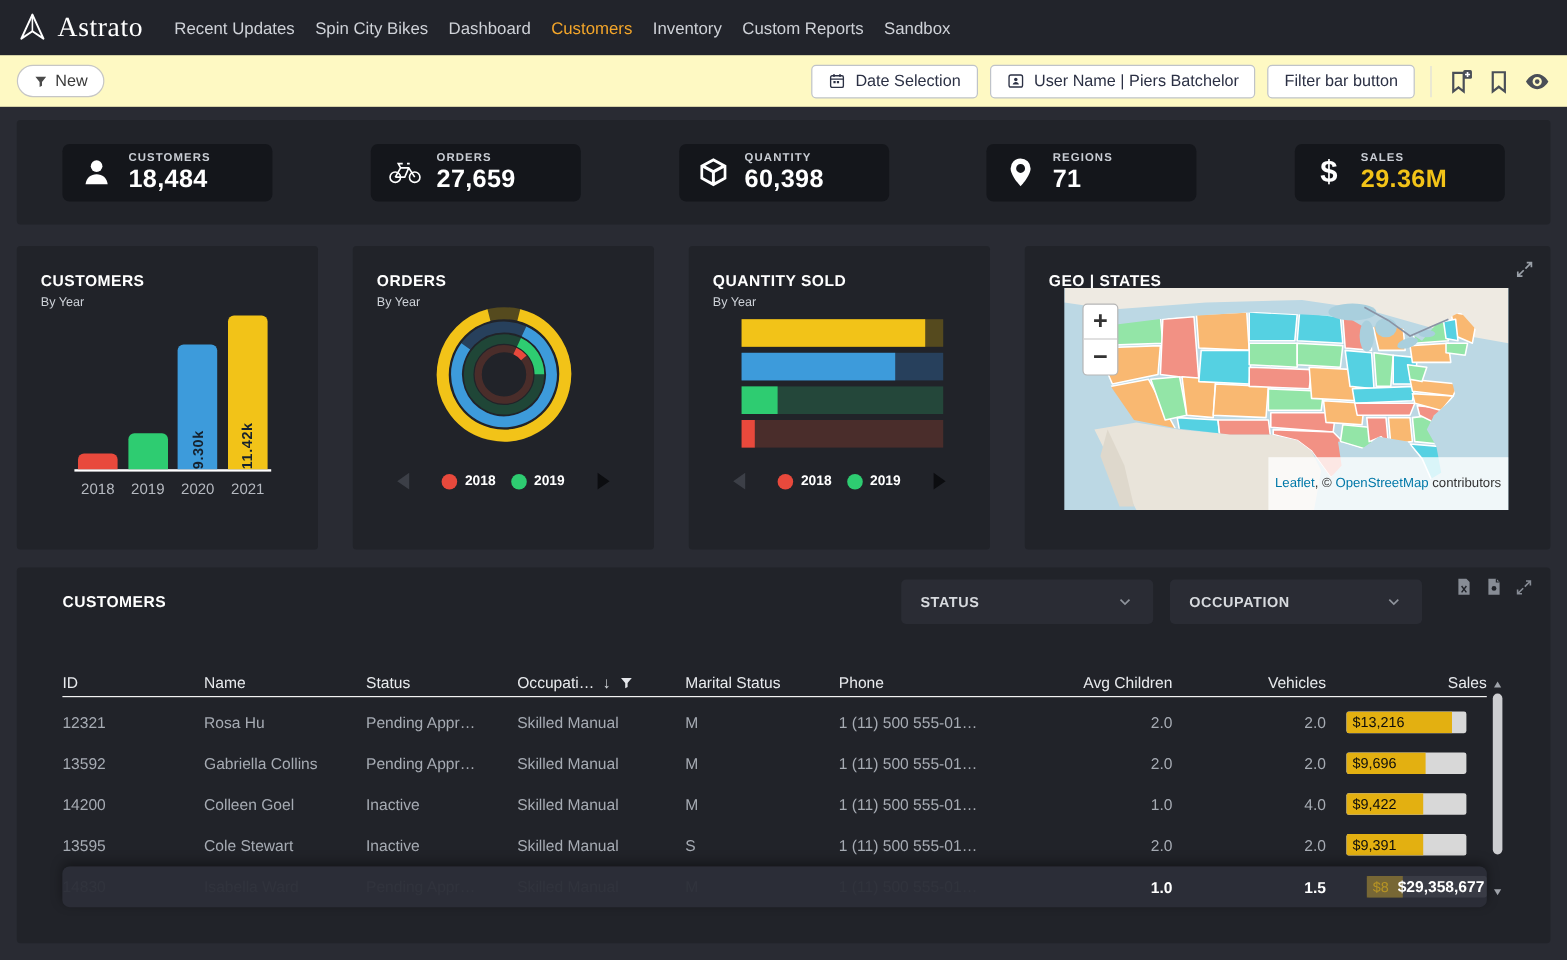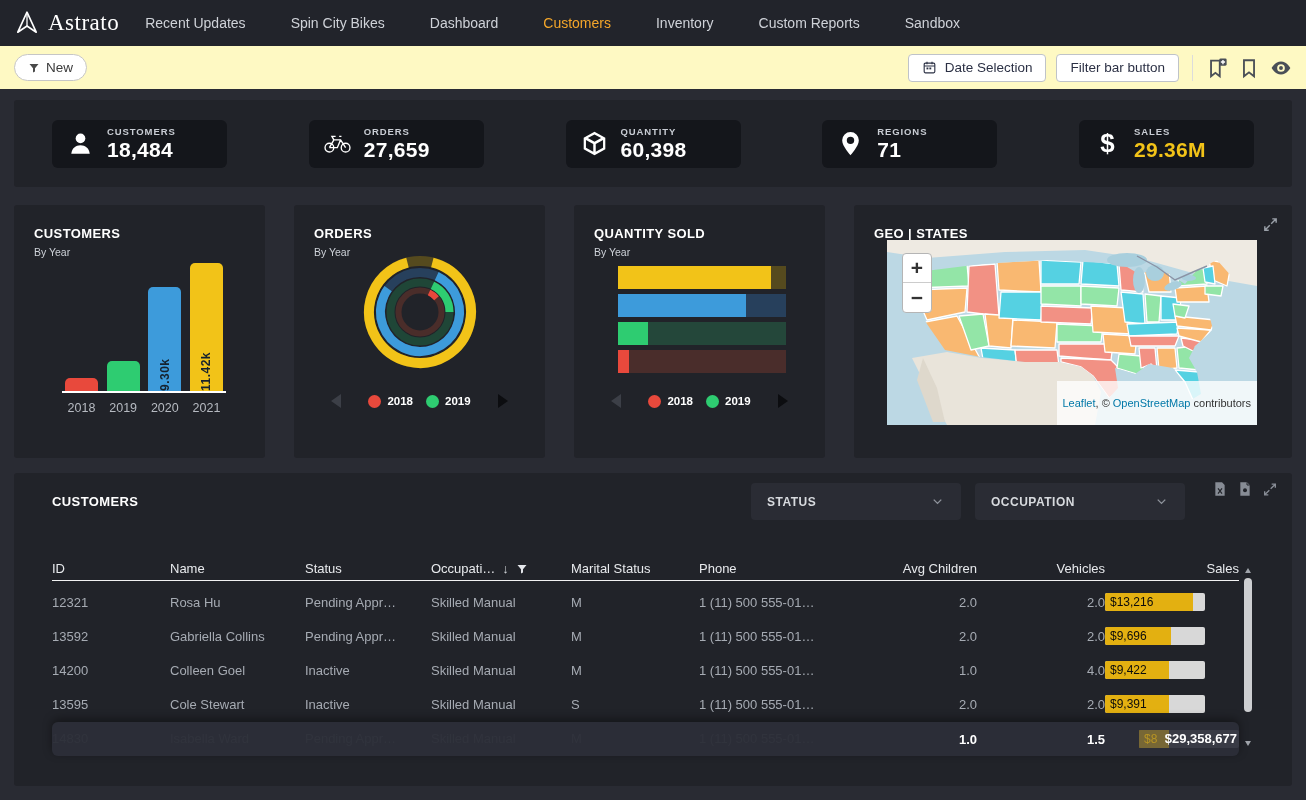--- a/index.html
+++ b/index.html
@@ -3,21 +3,21 @@
 <meta charset="utf-8">
 <style>
   * { box-sizing: border-box; margin: 0; padding: 0; }
   html,body { width:1306px; height:800px; overflow:hidden; }
   body { background:#292b33; font-family:"Liberation Sans", sans-serif; }
 
   
   .topnav { height:46px; background:#22242b; display:flex; align-items:center; padding-left:14px; }
   .brand { display:flex; align-items:center; gap:8px; color:#fff; }
   .brand-name { font-family:"Liberation Serif", serif; font-size:23px; letter-spacing:.5px; }
-  .nav-items { display:flex; margin-left:26px; gap:45px; }
+  .nav-items { display:flex; margin-left:26px; gap:17px; }
   .nav-item { color:#cfd2d8; font-size:14px; cursor:pointer; white-space:nowrap; }
   .nav-item.active { color:#f4a62a; }
 
   
   .toolbar { height:43px; background:#fef9c3; display:flex; align-items:center; padding:0 14px; }
   .pill { display:flex; align-items:center; gap:6px; height:27px; padding:0 13px; border:1px solid #c6c6c6;
           border-radius:14px; background:#fff; color:#3a3a3a; font-size:13.5px; cursor:pointer; }
   .pill svg { width:12px; height:12px; color:#4a4a4a; }
   .tb-right { margin-left:auto; display:flex; align-items:center; gap:10px; }
   .tb-btn { display:flex; align-items:center; gap:8px; height:28px; padding:0 13px; background:#fff;
@@ -101,21 +101,21 @@
   .grid9 { display:grid; grid-template-columns:118px 135px 126px 140px 128px 150px 128px 128px 134px; align-items:center; }
   .thead { height:24px; border-bottom:1px solid #f2f2f2; color:#e8eaed; font-size:13px; }
   .th { display:flex; align-items:center; gap:7px; }
   .th.num { justify-content:flex-end; }
   .th .sort { font-size:13px; color:#d4d7db; }
   .th svg { width:12px; height:12px; color:#e4e6ea; }
   .tbody { margin-top:4px; }
   .tr { height:34px; color:#a6abb3; font-size:13px; }
   .tr .td.num { text-align:right; }
   .tr.ghost { color:#565a62; }
-  .sale-cell { display:flex; justify-content:flex-start; }
+  .sale-cell { display:flex; justify-content:center; }
   .sale-bar { width:100px; height:18px; background:#d8d8d8; border-radius:2px; position:relative; overflow:hidden; }
   .sale-fill { position:absolute; left:0; top:0; bottom:0; }
   .sale-txt { position:absolute; left:5px; top:0; line-height:18px; font-size:12px; color:#0c0c0c; }
 
   .totals { position:absolute; top:165px; left:0; right:0; height:34px; background:rgba(44,47,56,.9);
             border-radius:6px; color:#fff; font-size:13px; font-weight:bold;
             box-shadow:0 -3px 10px rgba(0,0,0,.4); }
   .totals .td.num { text-align:right; }
   .total-sale-cell { display:flex; justify-content:flex-end; position:relative; }
   .ghostbar { width:100px; height:18px; background:rgba(255,255,255,.07); border-radius:2px; position:relative; }
@@ -164,20 +164,28 @@
   </button>
   <div class="tb-right">
     <button class="tb-btn">
       <svg viewBox="0 0 24 24" fill="none" stroke="currentColor" stroke-width="1.8">
         <rect x="3.5" y="5" width="17" height="15.5" rx="2"></rect>
           <path d="M3.5 9.5h17M8 2.8v4M16 2.8v4"></path>
         <rect x="7.2" y="12" width="3" height="3" fill="currentColor" stroke="none"></rect>
           <rect x="11.8" y="12" width="3" height="3" fill="currentColor" stroke="none"></rect>
       </svg>
       <span>Date Selection</span>
+    </button>
+    <button class="tb-btn">
+      <svg viewBox="0 0 24 24" fill="currentColor">
+        <rect x="3" y="4" width="18" height="16" rx="2.5" fill="none" stroke="currentColor" stroke-width="1.8"></rect>
+        <circle cx="12" cy="10" r="2.3"></circle>
+          <path d="M7.8 16.8c.5-2.4 2.2-3.6 4.2-3.6s3.7 1.2 4.2 3.6z"></path>
+      </svg>
+      <span>User Name | Piers Batchelor</span>
     </button>
     <button class="tb-btn">
       <span>Filter bar button</span>
     </button>
     <div class="tb-divider"></div>
     <span class="tb-icon">
       <svg viewBox="0 0 24 24" fill="none" stroke="currentColor" stroke-width="2">
         <path d="M5.5 4h9.5v17l-4.75-3.7L5.5 21z"></path>
         <rect x="14.5" y="1.5" width="8" height="8" rx="1.5" fill="currentColor" stroke="none"></rect>
         <path d="M18.5 3.2v4.6M16.2 5.5h4.6" stroke="#fff" stroke-width="1.5"></path>

